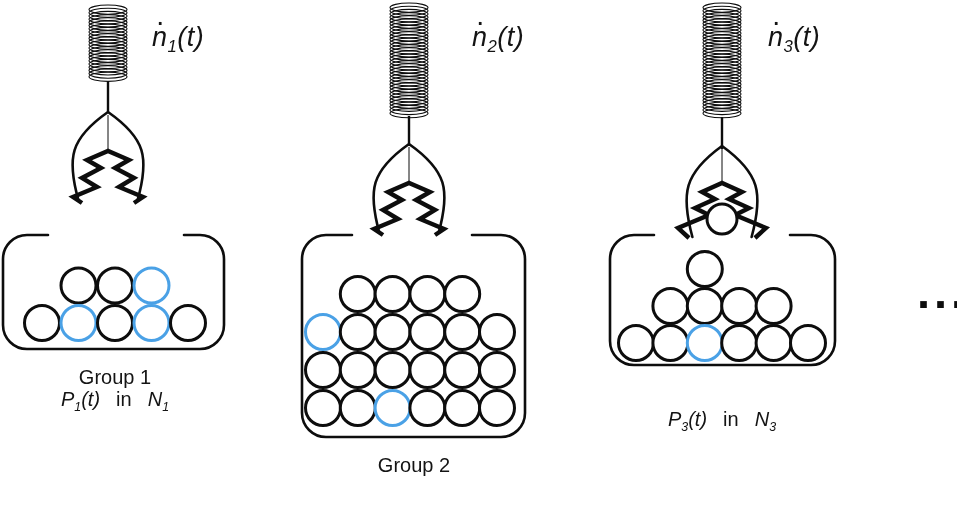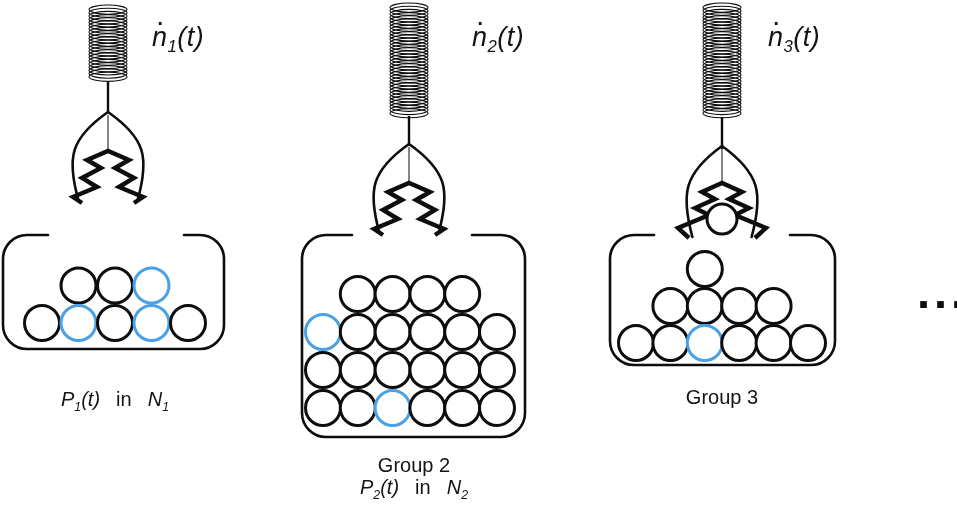--- a/index.html
+++ b/index.html
@@ -199,21 +199,21 @@
       <circle cx="773.6" cy="343" r="17.5" fill="#ffffff" stroke="#0d0d0d" stroke-width="3"></circle>
       <circle cx="808.0" cy="343" r="17.5" fill="#ffffff" stroke="#0d0d0d" stroke-width="3"></circle>
     </svg>
 
   <div class="rate r1"><span class="nwrap"><span class="overdot">·</span><span>n</span></span><sub>1</sub><span>(t)</span></div>
 
   <div class="rate r2"><span class="nwrap"><span class="overdot">·</span><span>n</span></span><sub>2</sub><span>(t)</span></div>
 
   <div class="rate r3"><span class="nwrap"><span class="overdot">·</span><span>n</span></span><sub>3</sub><span>(t)</span></div>
 
+  <div class="caption c1n">Group 1</div>
   <div class="caption c1p"><span class="it">P</span><sub>1</sub><span class="it">(t)</span><span class="mid">in</span><span class="it">N</span><sub>1</sub></div>
 
   <div class="caption c2n">Group 2</div>
-  <div class="caption c2p"><span class="it">P</span><sub>2</sub><span class="it">(t)</span><span class="mid">in</span><span class="it">N</span><sub>2</sub></div>
-
-  <div class="caption c3n">Group 3</div>
+
+  <div class="caption c3p"><span class="it">P</span><sub>3</sub><span class="it">(t)</span><span class="mid">in</span><span class="it">N</span><sub>3</sub></div>
 
   <div class="ellipsis">...</div>
 </div>
 
 </body></html>

